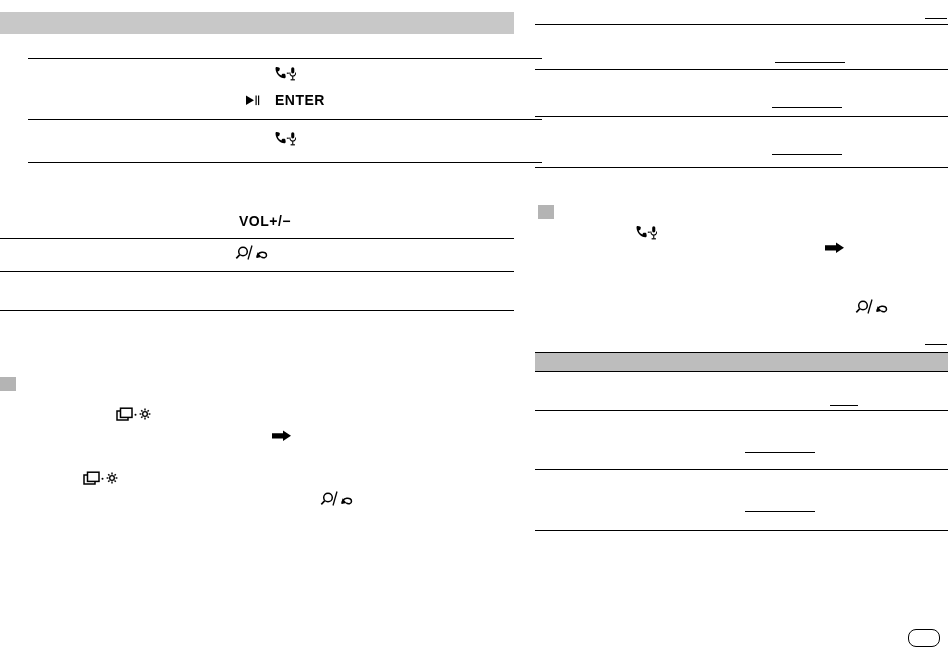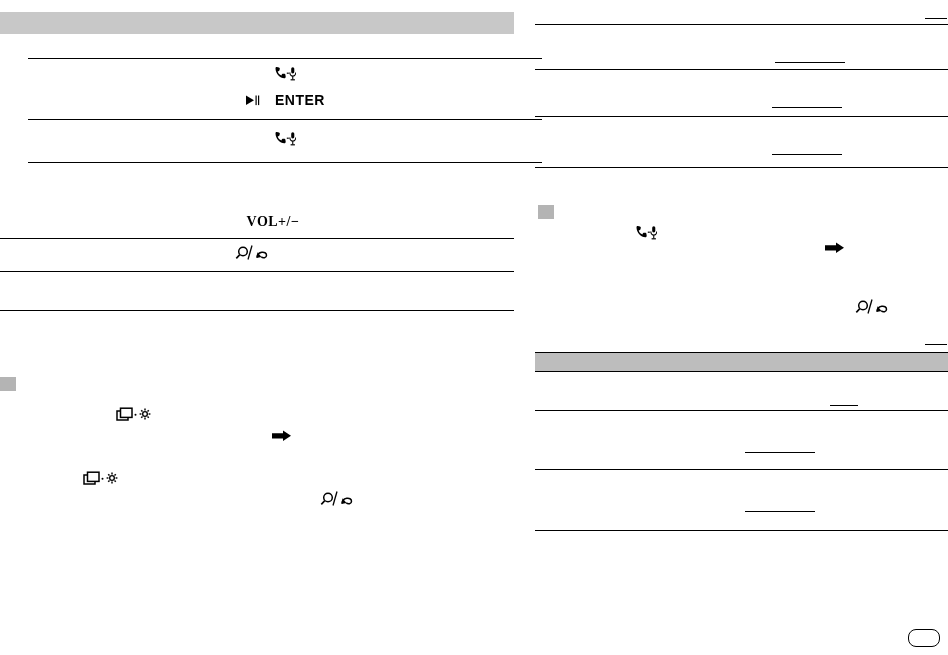--- a/index.html
+++ b/index.html
@@ -157,21 +157,21 @@
           </span>
         </div>
       </div>
 
       <div class="rule"></div>
     </div>
 
     <div style="position:absolute; left:0; top:212px; width:514px;">
 
       <div class="row" style="height:26px;">
-        <div style="position:absolute; left:16px; top:0px; width:514px;font-family:Liberation Serif, serif;" class="center">
+        <div style="position:absolute; left:8px; top:0px; width:514px;" class="center">
           <span class="key">VOL+/−</span>
         </div>
       </div>
 
       <div class="rule"></div>
 
       <div class="row" style="height:32px;">
         <div style="position:absolute; left:0; top:5px; width:514px;" class="center">
           <span class="glyph">
             <svg width="44" height="16" viewBox="0 0 44 16" style="vertical-align:-3px;">

